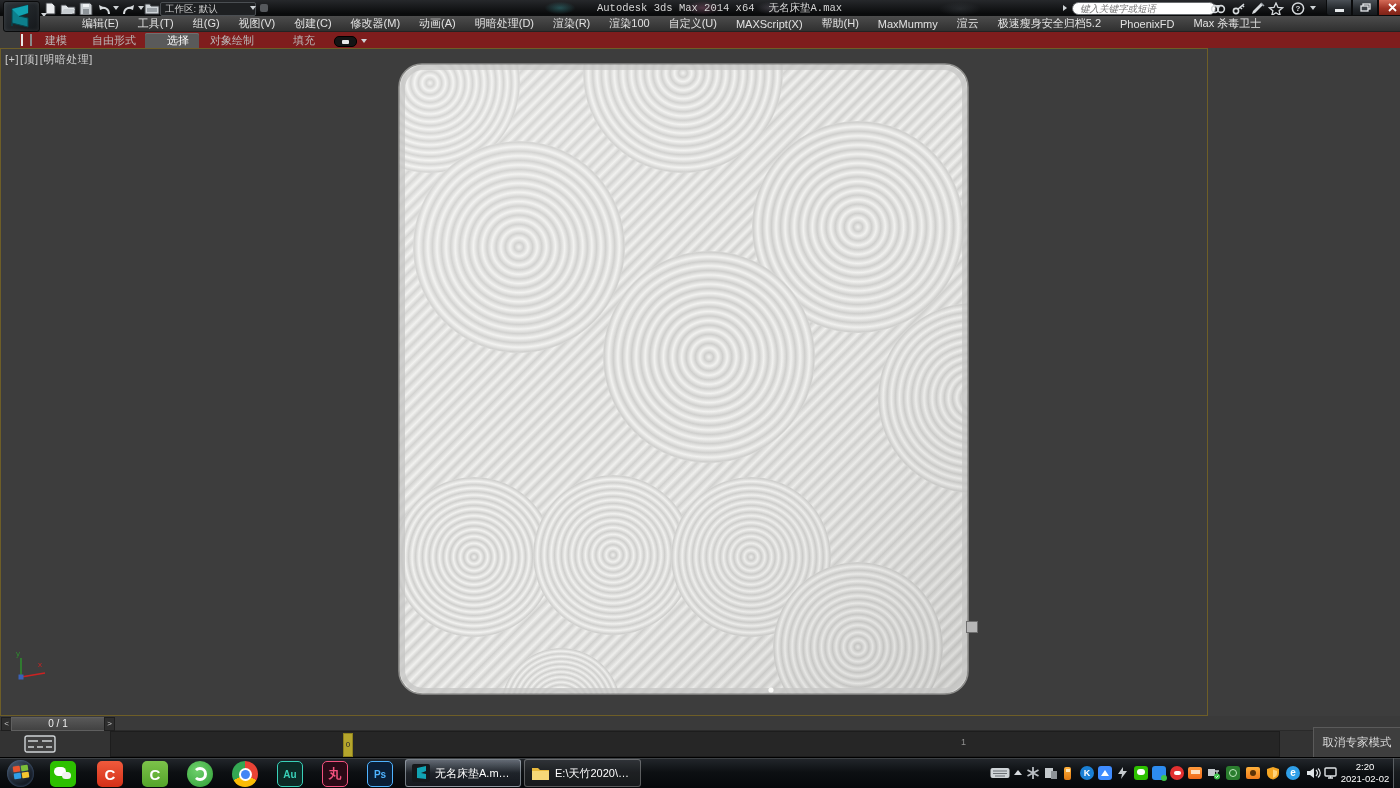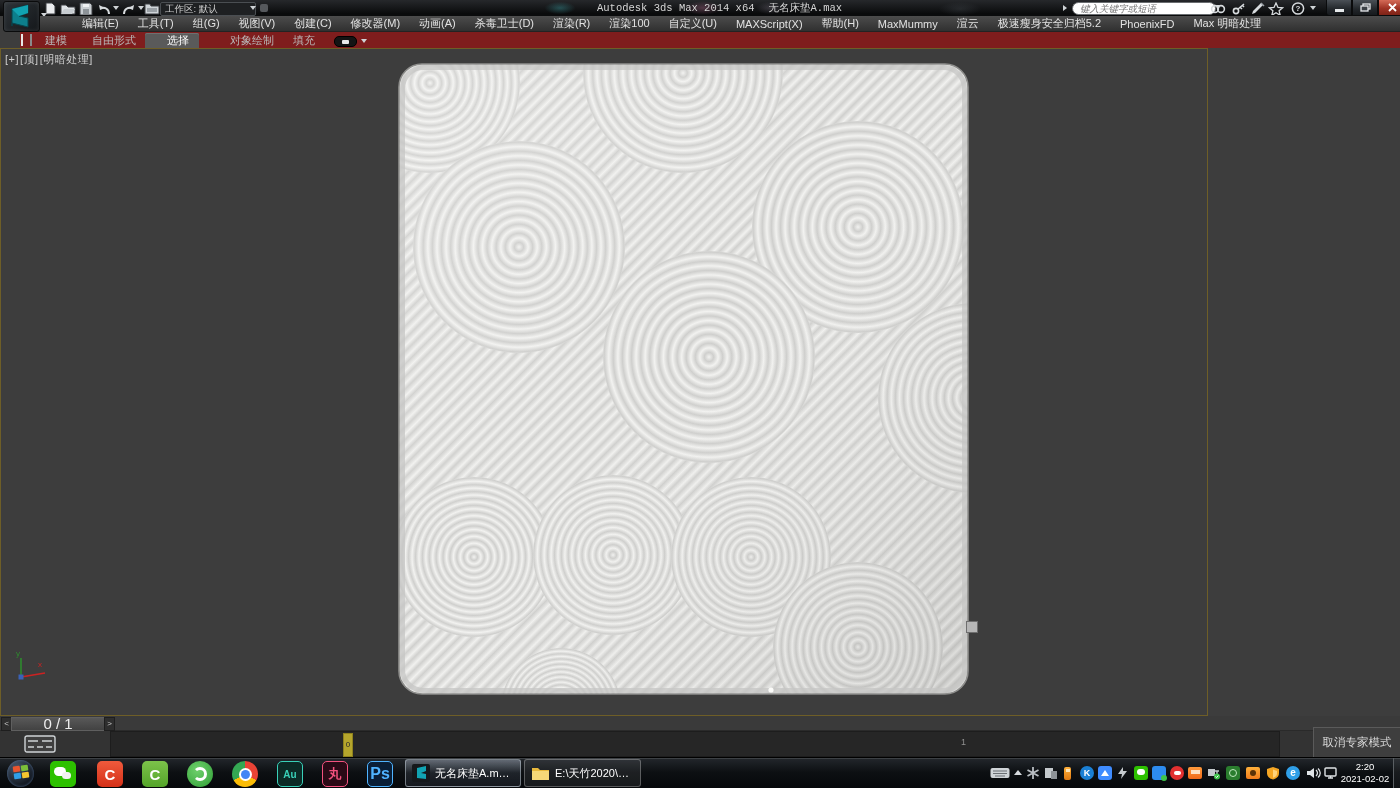--- a/index.html
+++ b/index.html
@@ -45,21 +45,21 @@
   
   #viewport{left:0;top:48px;width:1208px;height:668px;background:#3d3d3d;border:1px solid #6e5e27;box-sizing:border-box;}
   #vplabel{left:4px;top:3px;font-size:11px;color:#cfcfcf;letter-spacing:.5px;}
   #vplabel span{margin-right:1px;}
   #handle{left:965px;top:572px;width:12px;height:12px;background:#b6b6b6;border:1px solid #6e6e6e;box-sizing:border-box;}
   
   #sliderrow{left:0;top:716px;width:1400px;height:15px;background:#3a3a3a;border-bottom:1px solid #2a2a2a;box-sizing:border-box;}
   .tsbtn{top:1px;width:9px;height:12px;background:#2e2e2e;border:1px solid #1e1e1e;color:#c9c9c9;
     font-size:8px;line-height:12px;text-align:center;}
   #tshandle{left:11px;top:1px;width:92px;height:12px;background:linear-gradient(#585858,#424242);
-    border:1px solid #5f5f5f;color:#efefef;font-size:15px;line-height:12px;text-align:center;}
+    border:1px solid #5f5f5f;color:#efefef;font-size:10px;line-height:12px;text-align:center;}
   #trackrow{left:0;top:731px;width:1400px;height:26px;background:#333;}
   #trackstrip{left:110px;top:0;width:1170px;height:26px;background:#262626;border:1px solid #1d1d1d;box-sizing:border-box;}
   #marker{left:232px;top:1px;width:8px;height:22px;background:#b5a52c;border:1px solid #8f821d;
     color:#2a2a2a;font-size:8px;line-height:22px;text-align:center;}
   #endframe{left:850px;top:5px;color:#909090;font-size:9px;}
   #expertpanel{left:1313px;top:727px;width:87px;height:30px;background:#3e3e3e;border-top:1px solid #5a5a5a;
     border-left:1px solid #5a5a5a;color:#d9d9d9;font-size:11.5px;display:flex;align-items:center;justify-content:center;box-sizing:border-box;}
   
   #taskbar{left:0;top:757px;width:1400px;height:31px;background:linear-gradient(#23272c,#0d1013 45%,#05070a);
     border-top:1px solid #000;box-shadow:inset 0 1px 0 rgba(255,255,255,.12);}
@@ -170,39 +170,39 @@
   <div class="abs caret" style="left:41px;top:13px"></div>
 
   <div class="abs" id="menubar">
     <span class="mitem">编辑(E)</span>
     <span class="mitem">工具(T)</span>
     <span class="mitem">组(G)</span>
     <span class="mitem">视图(V)</span>
     <span class="mitem">创建(C)</span>
     <span class="mitem">修改器(M)</span>
     <span class="mitem">动画(A)</span>
-    <span class="mitem">杀毒卫士(D)</span>
+    <span class="mitem">明暗处理(D)</span>
     <span class="mitem">渲染(R)</span>
     <span class="mitem">渲染100</span>
     <span class="mitem">自定义(U)</span>
     <span class="mitem">MAXScript(X)</span>
     <span class="mitem">帮助(H)</span>
     <span class="mitem">MaxMummy</span>
     <span class="mitem">渲云</span>
     <span class="mitem">极速瘦身安全归档5.2</span>
     <span class="mitem">PhoenixFD</span>
-    <span class="mitem">Max 明暗处理</span>
+    <span class="mitem">Max 杀毒卫士</span>
   </div>
 
   <div class="abs" id="ribbon">
     <div class="abs" id="grip"></div>
     <span class="abs rtab" style="left:15px">建模</span>
     <span class="abs rtab" style="left:62px">自由形式</span>
     <span class="abs rtab active" style="left:125px">选择</span>
-    <span class="abs rtab" style="left:200px">对象绘制</span>
+    <span class="abs rtab" style="left:180px">对象绘制</span>
     <span class="abs rtab" style="left:263px">填充</span>
     <div class="abs" id="pill">
         <b></b>
       </div>
     <div class="abs caret" style="left:341px;top:7px"></div>
   </div>
 
   <div class="abs" id="viewport">
     <div class="abs" id="vplabel">
       <span>[+]</span><span>[顶]</span><span>[明暗处理]</span>
@@ -299,21 +299,21 @@
     <div class="abs appicon" style="left:187px;background:radial-gradient(circle at 40% 35%,#6fd06c,#2f9e35);border-radius:50%">
       <div class="abs" style="left:6px;top:6px;width:14px;height:14px;border:3px solid #fff;border-left-color:transparent;border-radius:50%;box-sizing:border-box"></div>
     </div>
     <div class="abs appicon" style="left:232px;border-radius:50%;background:conic-gradient(#ea4335 0 120deg,#fbbc05 0 240deg,#34a853 0 360deg)">
       <div style="width:13px;height:13px;background:#fff;border-radius:50%;display:flex;align-items:center;justify-content:center">
           <div style="width:9px;height:9px;background:#4286f5;border-radius:50%"></div>
         </div>
     </div>
     <div class="abs appicon" style="left:277px;background:#0c2a26;border:1.5px solid #39d0b8;color:#39d0b8;font-size:10px">Au</div>
     <div class="abs appicon" style="left:322px;background:#2a0a16;border:1.5px solid #f3527e;color:#f3527e;font-size:13px">丸</div>
-    <div class="abs appicon" style="left:367px;background:#0a1e36;border:1.5px solid #4fb3ff;color:#4fb3ff;font-size:16px">Ps</div>
+    <div class="abs appicon" style="left:367px;background:#0a1e36;border:1.5px solid #4fb3ff;color:#4fb3ff;font-size:10px">Ps</div>
 
     <div class="abs taskwin" id="task-max">
       <svg width="18" height="18" viewBox="0 0 18 18" style="margin-right:5px;flex:none">
           <rect width="18" height="18" rx="2" fill="#15181b"></rect>
           <path d="M5 14V4l9-2v5l-5 2 5 1v5l-9-1z" fill="#11a3b2"></path>
         </svg>
       <span style="overflow:hidden;text-overflow:ellipsis">无名床垫A.max -...</span>
     </div>
     <div class="abs taskwin" id="task-folder">
       <svg width="19" height="15" viewBox="0 0 19 15" style="margin-right:5px;flex:none">

